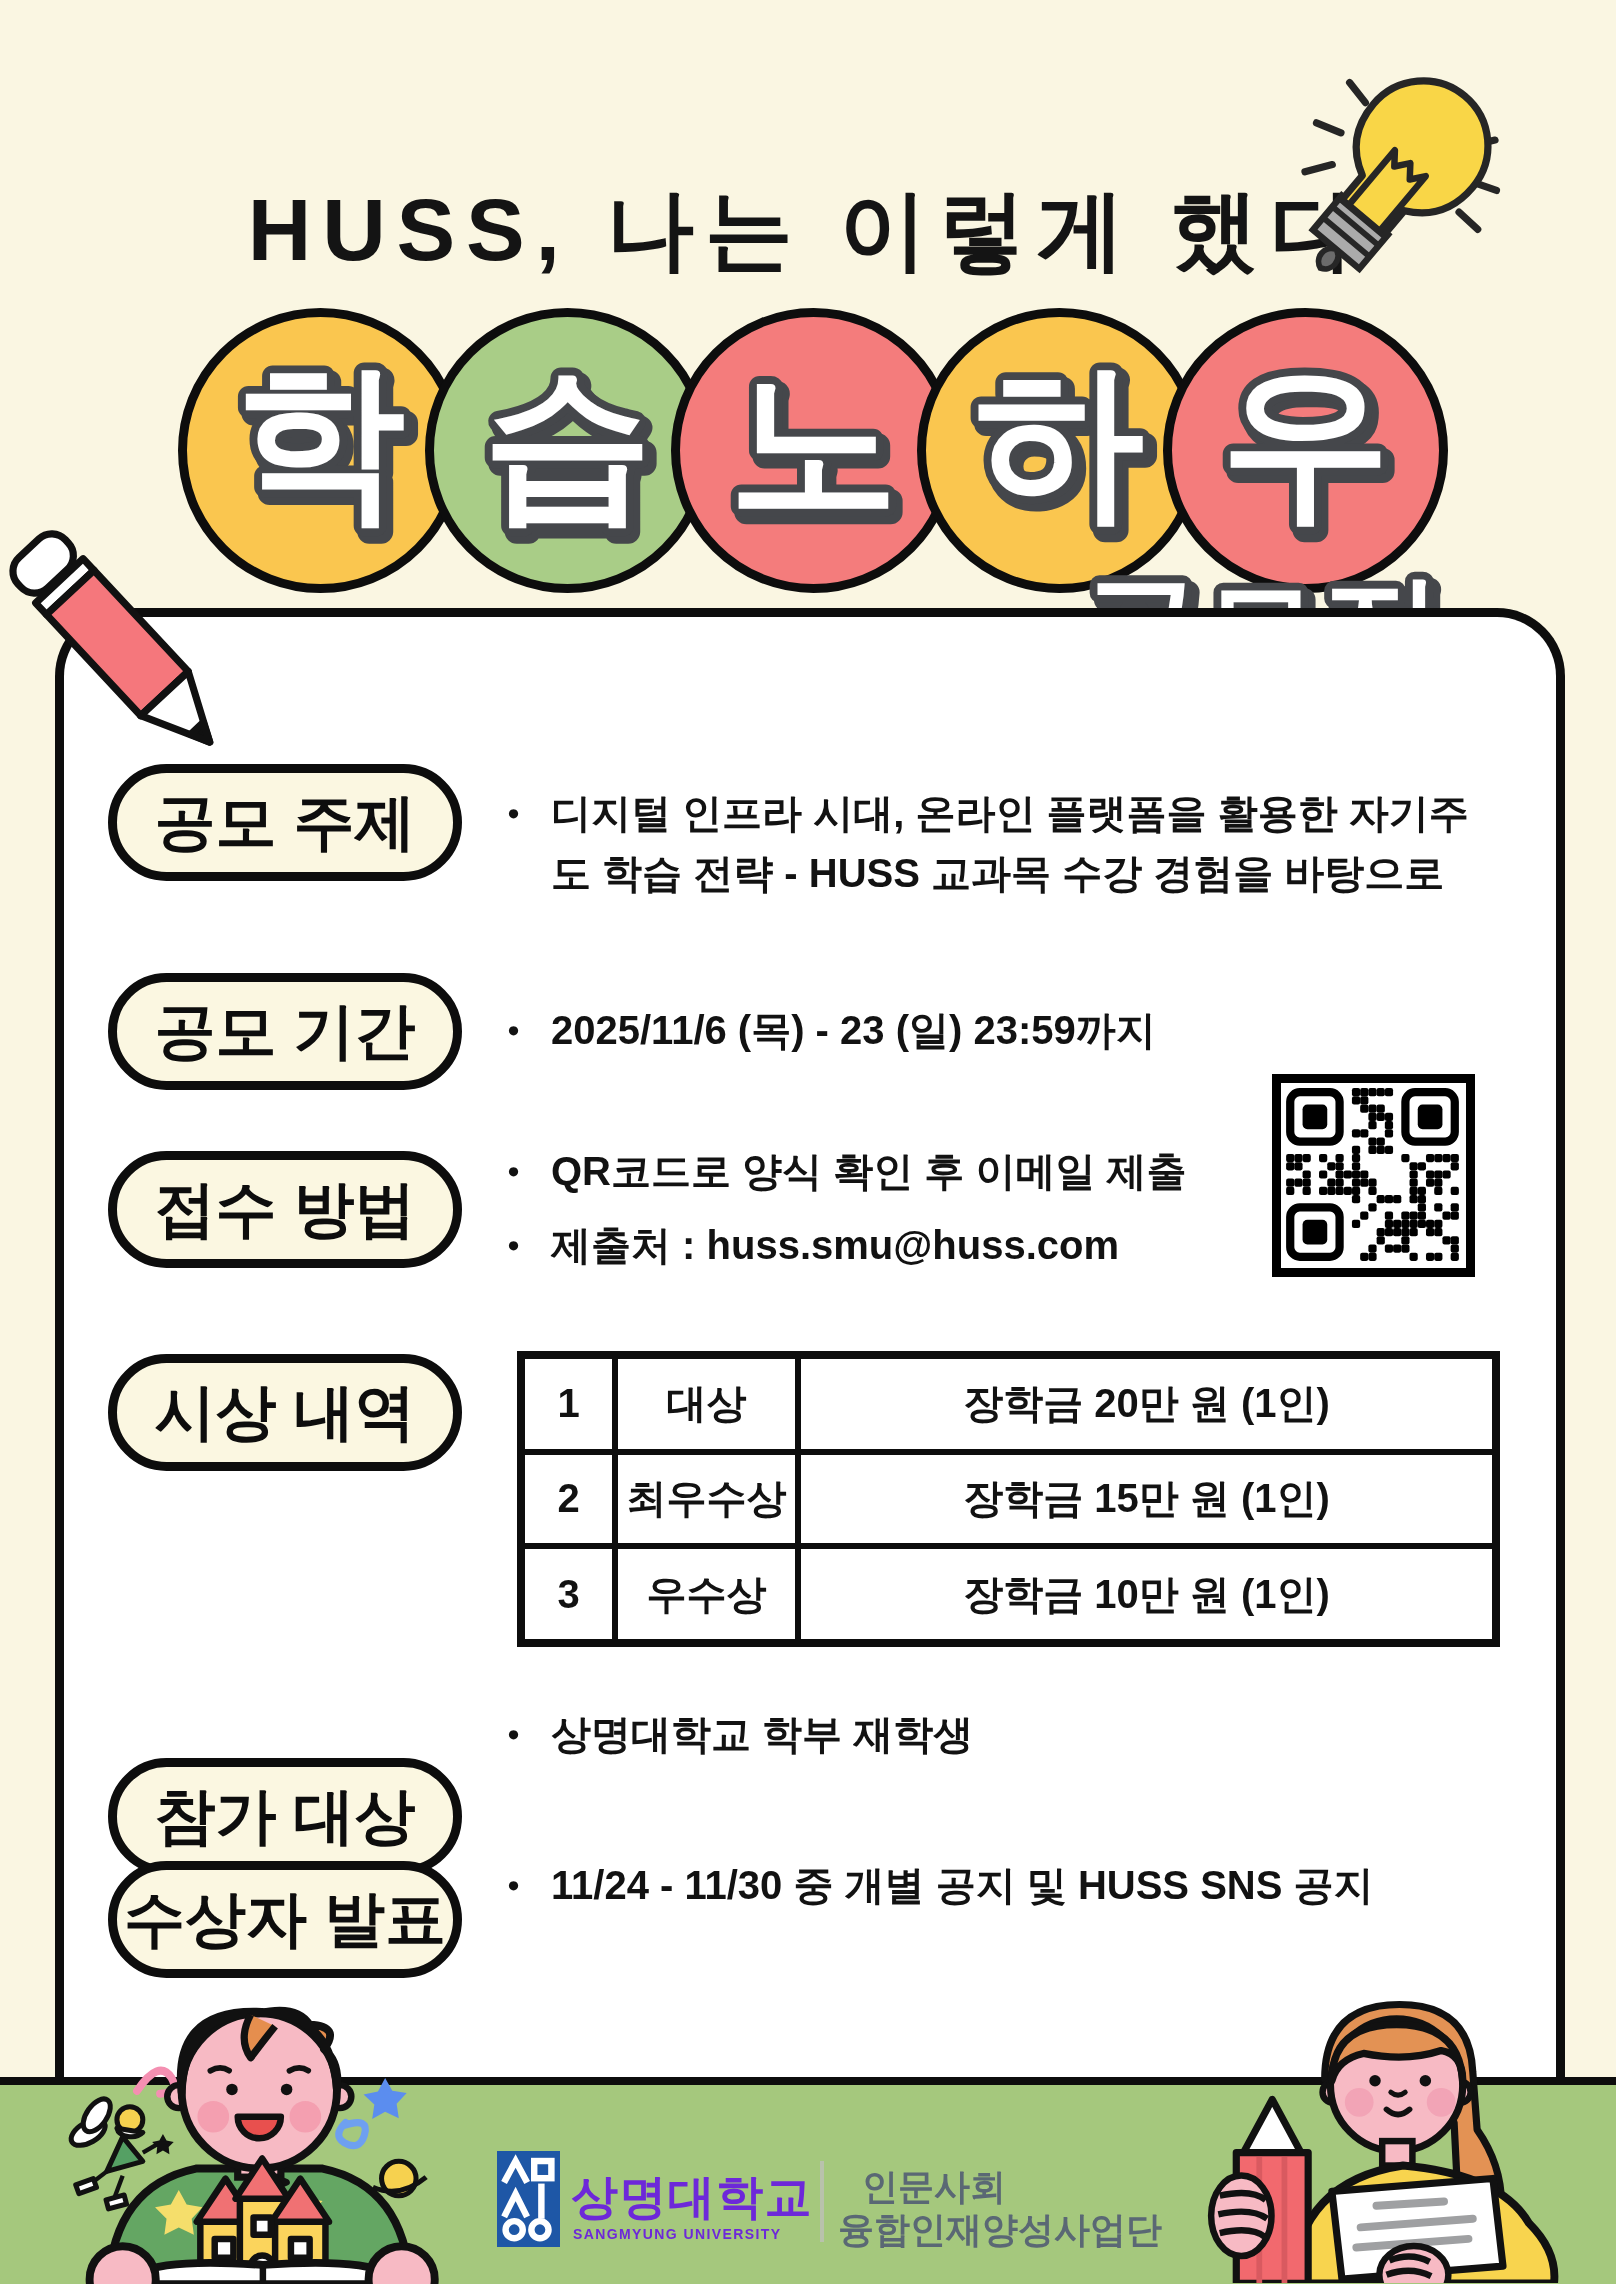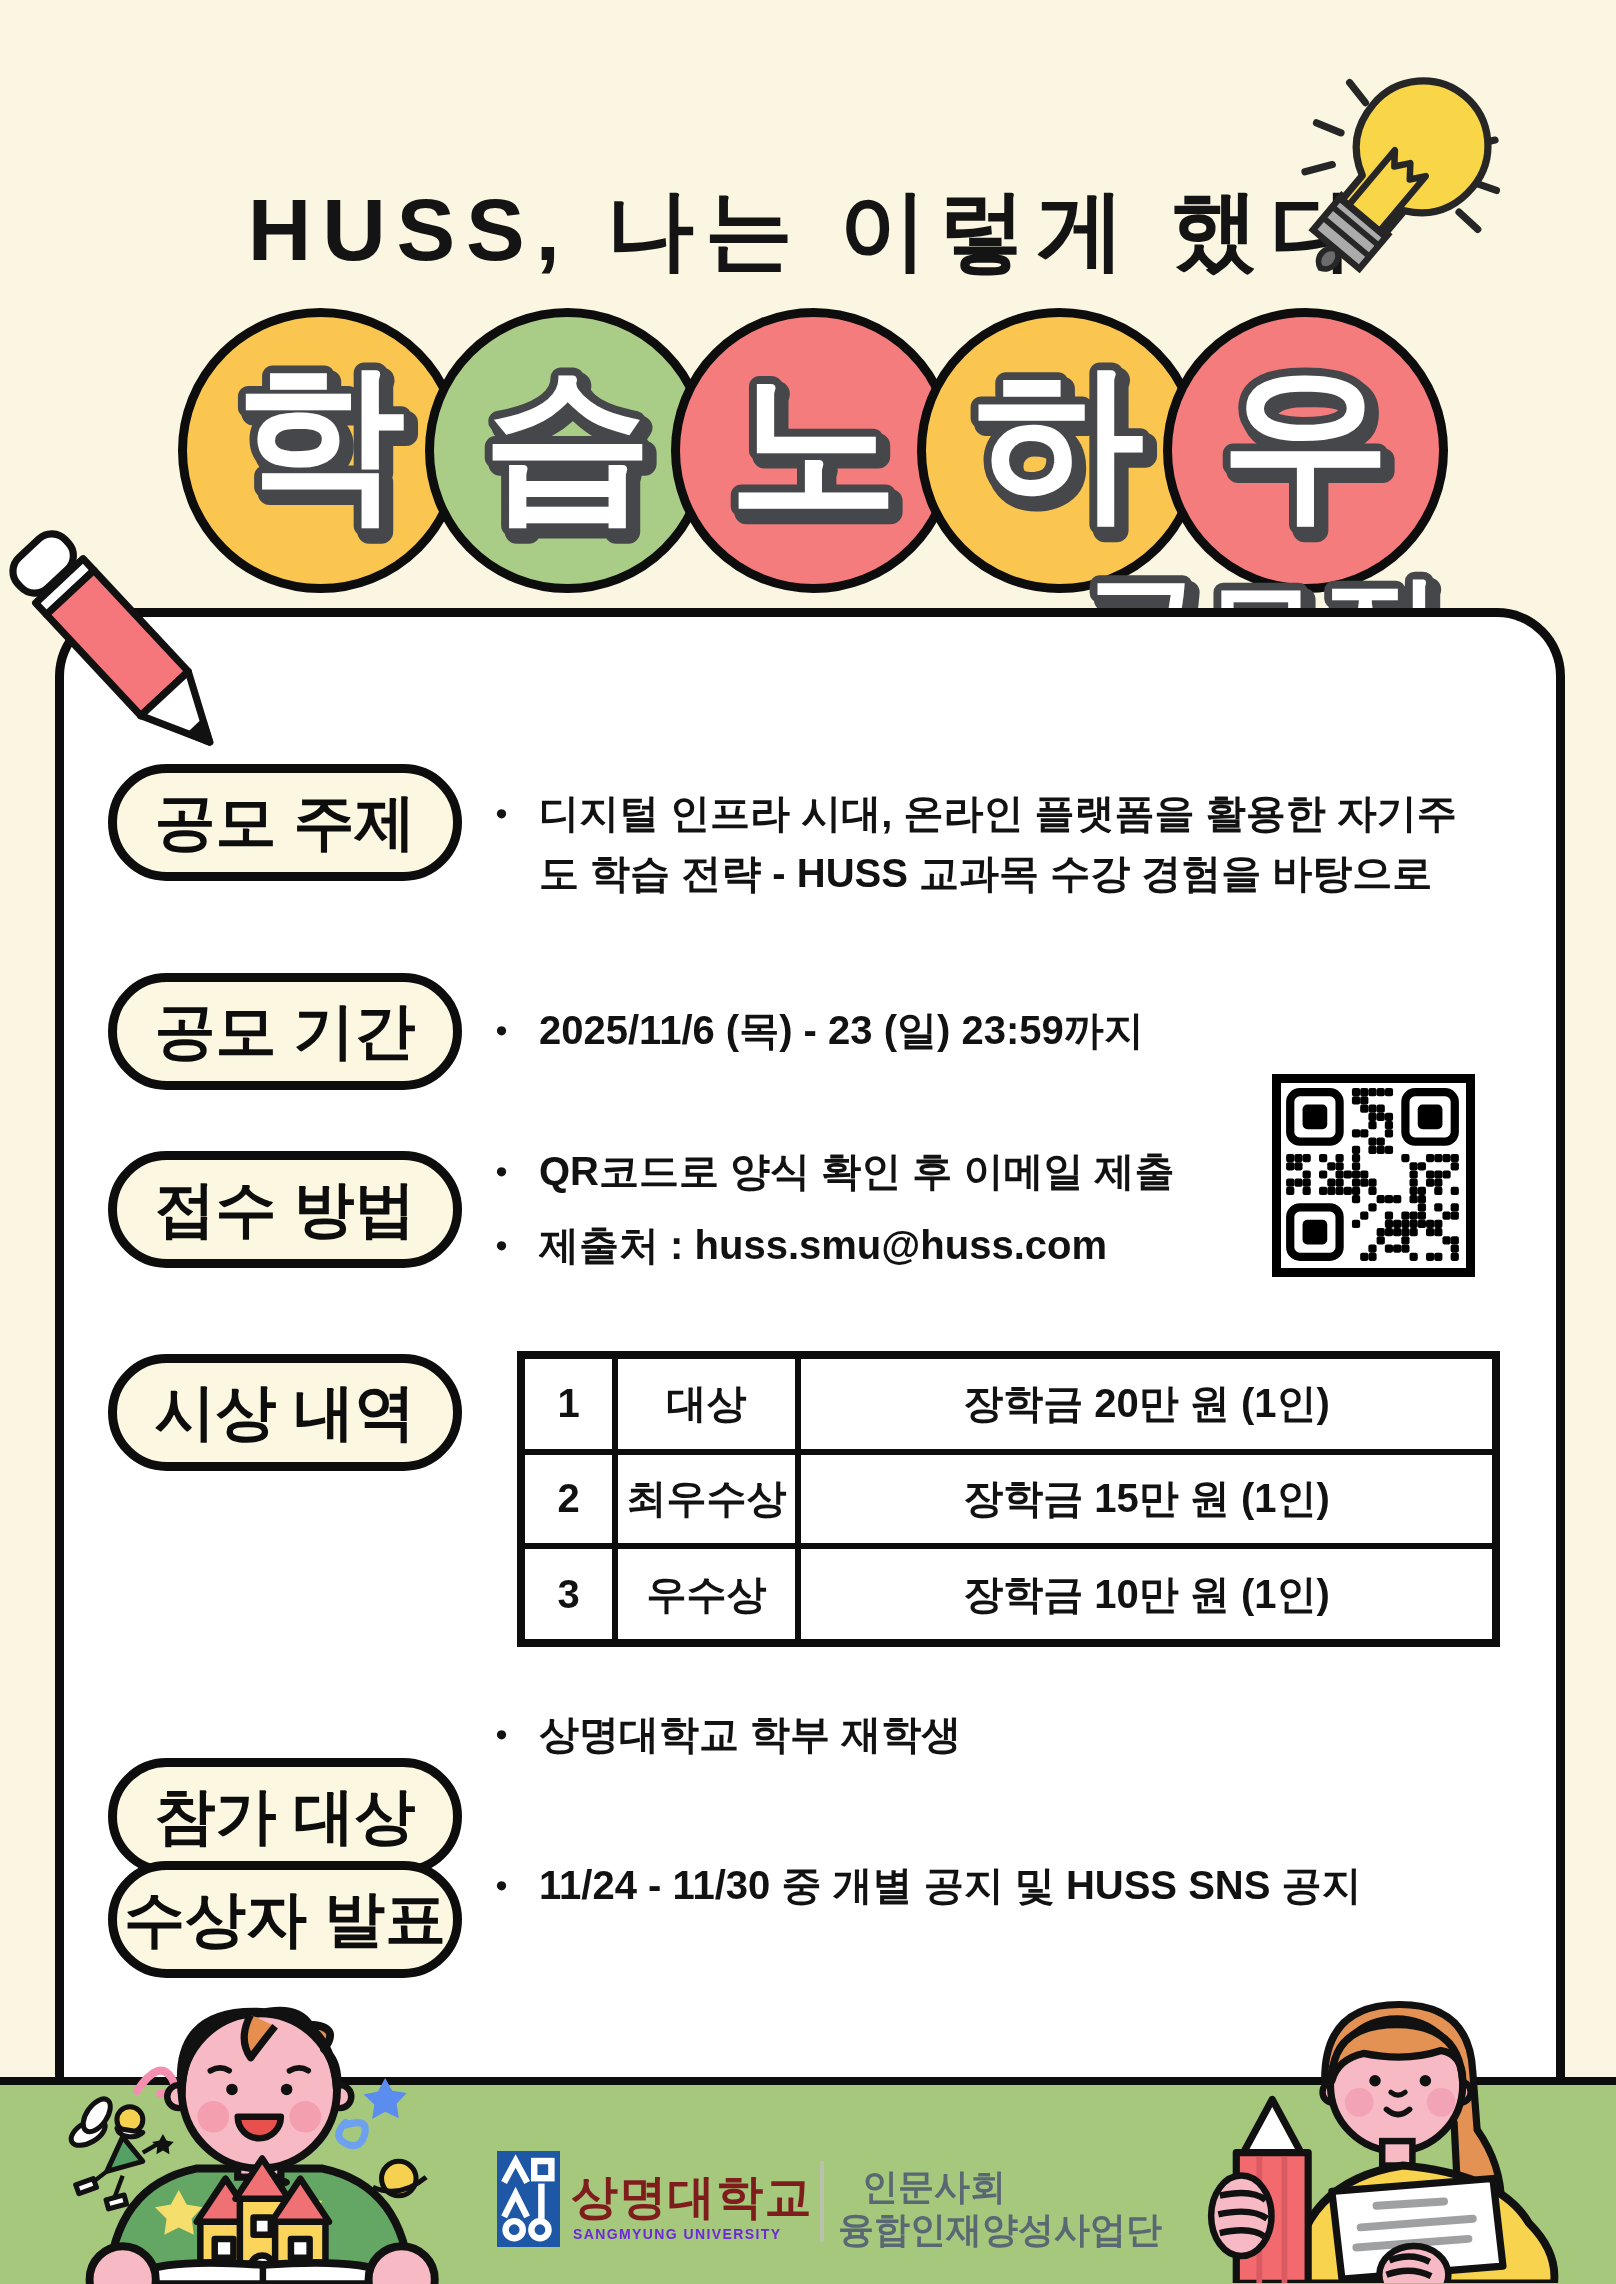--- a/index.html
+++ b/index.html
@@ -40,21 +40,21 @@
   }
   .pencil{position:absolute;left:7.2px;top:497px;width:317px;height:288px;}
   
   .pill{
     position:absolute;left:108px;width:354px;height:117px;
     background:#FBF7E1;border:9.4px solid #0d0d0d;border-radius:59px;
     display:flex;align-items:center;justify-content:center;
     font-size:61px;font-weight:800;color:#0d0d0d;white-space:nowrap;
   }
   
-  .bullets{position:absolute;left:492px;width:979px;list-style:none;margin:0;padding:0;}
+  .bullets{position:absolute;left:504px;width:979px;list-style:none;margin:0;padding:0;}
   .bullets li{
     position:relative;padding-left:47px;font-size:40px;font-weight:800;
     line-height:60px;color:#121212;word-break:break-all;
   }
   .bullets li::before{content:"●";position:absolute;left:2.9px;top:0;font-size:21.6px;line-height:inherit;color:#121212;}
   .b-topic{top:783px;}
   .b-period{top:1000px;}
   .b-apply{top:1141px;width:748px;}
   .b-apply li{margin-bottom:14.4px;}
   .b-elig{top:1704px;}
@@ -80,21 +80,21 @@
   .qr svg{position:absolute;left:1.4px;top:1.4px;width:181px;height:181px;}
   
   .footer{
     position:absolute;left:0;top:2077px;width:1616px;height:207px;
     background:#A5C87D;border-top:8.6px solid #0d0d0d;
   }
   .logo-emblem{
     position:absolute;left:497px;top:66px;width:63px;height:96px;
     background:#1E57A6;
   }
-  .uni-kr{position:absolute;left:571px;top:81px;font-size:47px;font-weight:800;color:#7f1d1d;letter-spacing:1.4px;white-space:nowrap;}
+  .uni-kr{position:absolute;left:571px;top:81px;font-size:47px;font-weight:800;color:#6d28d9;letter-spacing:1.4px;white-space:nowrap;}
   .uni-en{position:absolute;left:573px;top:141px;font-size:14px;font-weight:700;color:#6d28d9;letter-spacing:1.4px;white-space:nowrap;}
   .logo-divider{position:absolute;left:820px;top:76px;width:3.6px;height:81px;background:#b9c2ac;}
   .org1{position:absolute;left:862px;top:78px;font-size:36px;font-weight:800;color:#5A6874;white-space:nowrap;}
   .org2{position:absolute;left:838px;top:121px;font-size:36px;font-weight:800;color:#5A6874;white-space:nowrap;}
   .boy{position:absolute;left:21.6px;top:1983px;width:489px;height:302px;}
   .girl{position:absolute;left:1191px;top:1993px;width:381px;height:291px;}
 </style>
 </head>
 <body>
 

